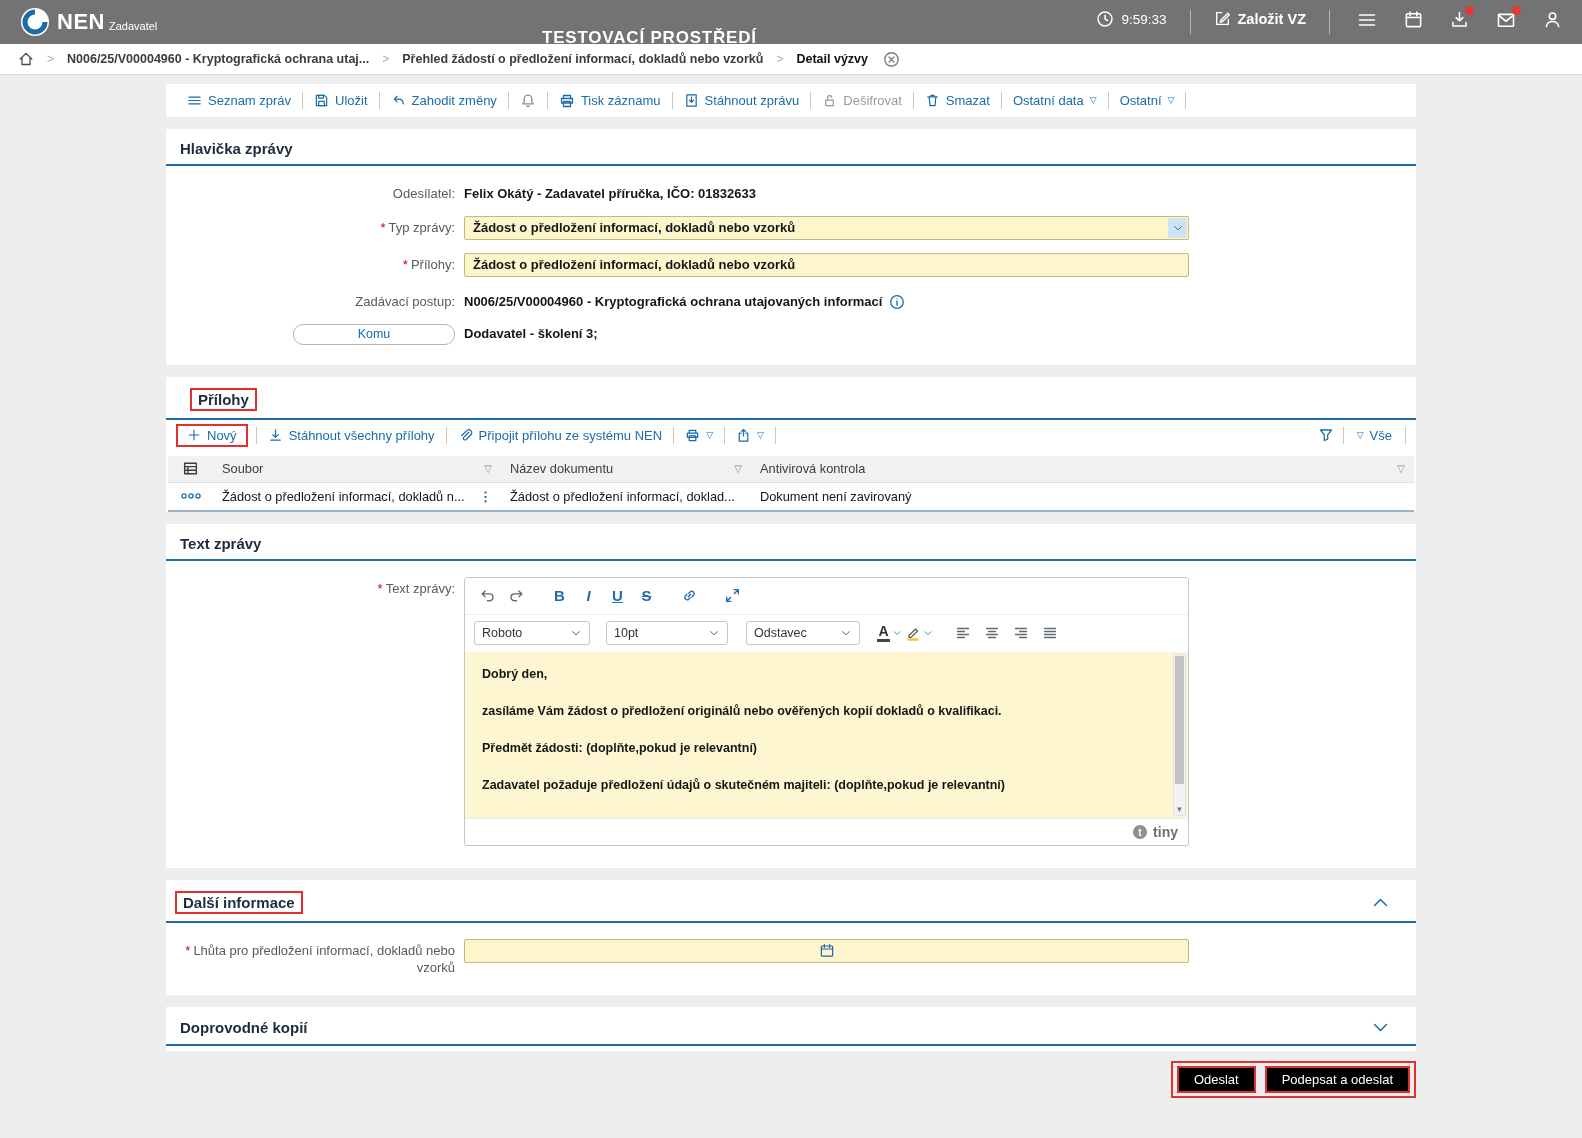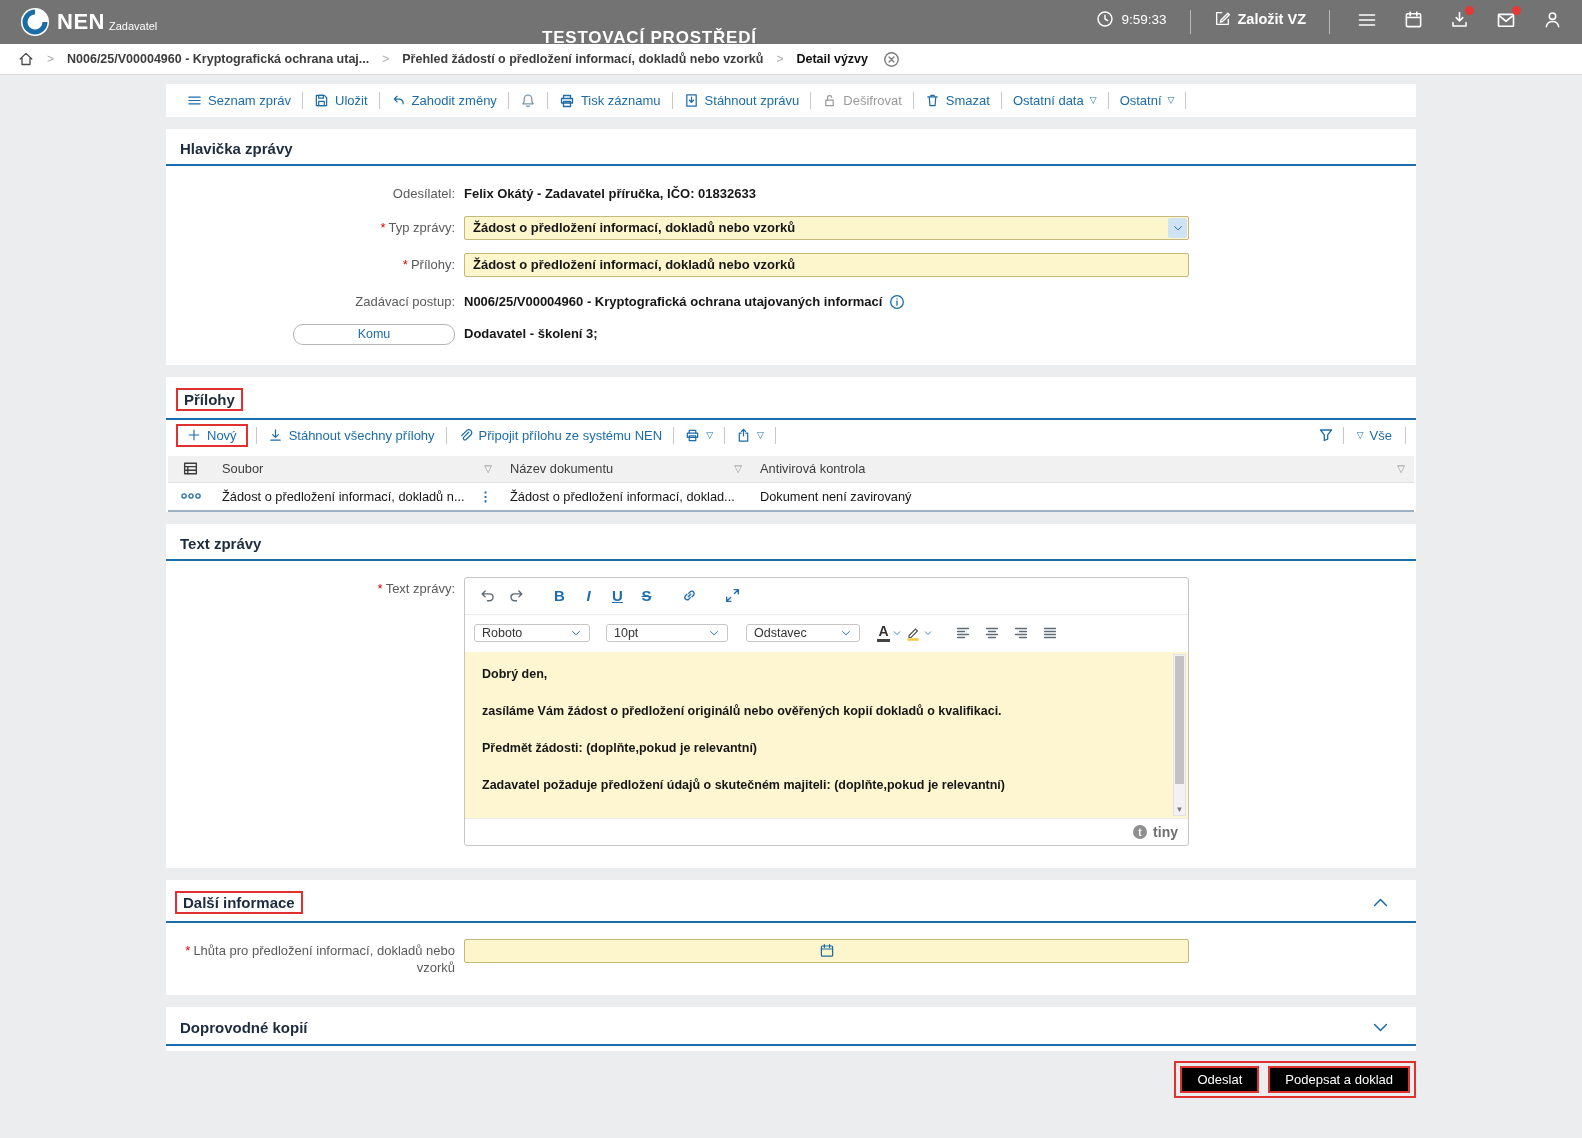--- a/index.html
+++ b/index.html
@@ -77,21 +77,21 @@
 .editor{margin-left:9px;width:725px;border:1px solid #c6c6c6;border-radius:3px;background:#fff;overflow:hidden}
 .ed-row{display:flex;align-items:center;height:37px;padding:0 9px;gap:2px}
 .ed-row.r1{border-bottom:1px solid #ececec}
 .ed-btn{min-width:27px;height:27px;display:flex;align-items:center;justify-content:center;border-radius:3px;cursor:pointer;gap:2px}
 .blue{color:#206eb2}.gray{color:#5f6b76}
 .bI{font-weight:bold;font-size:15px}
 .itI{font-style:italic;font-size:15px;font-weight:bold}
 .unI{text-decoration:underline;font-size:15px;font-weight:bold}
 .stI{text-decoration:line-through;font-size:15px;font-weight:bold}
 .gap{width:12px}
-.ed-select{height:18px;border:1px solid #c6c6c6;border-radius:3px;display:flex;align-items:center;justify-content:space-between;padding:4px 7px;font-size:12.5px;color:#333;cursor:pointer;background:#fff}
+.ed-select{height:24px;border:1px solid #c6c6c6;border-radius:3px;display:flex;align-items:center;justify-content:space-between;padding:4px 7px;font-size:12.5px;color:#333;cursor:pointer;background:#fff}
 .ed-select .chev{color:#1b6ca8}
 .fontA{font-size:14px;font-weight:bold;color:#333;border-bottom:3px solid #444;line-height:1.1;padding:0 1px}
 .ed-content{position:relative;background:#fdf6d0;height:166px;padding:15px 30px 0 17px}
 .ed-content p{font-size:12.5px;font-weight:600;color:#161616;margin-bottom:22px;line-height:1.2}
 .sb{position:absolute;top:2px;right:2px;bottom:2px;width:13px;background:#f2f2f2;border:1px solid #e2e2e2}
 .sb-thumb{position:absolute;top:1px;left:1px;right:1px;height:128px;background:#c2c2c2;cursor:pointer}
 .sb-arrow{position:absolute;left:0;right:0;text-align:center;font-size:8px;color:#777;bottom:1px;cursor:pointer}
 .ed-footer{height:27px;display:flex;align-items:center;justify-content:flex-end;gap:5px;padding:0 10px;border-top:1px solid #ececec}
 .tiny-text{font-weight:bold;color:#6f6f6f;font-size:14px}
 
@@ -308,21 +308,21 @@
       <div class="frow" style="margin-bottom:0">
         <div class="flabel" style="padding-top:0">
           <button class="komu-btn">Komu</button>
         </div>
         <div class="fval" style="padding-top:2px">Dodavatel - školení 3;</div>
       </div>
     </div>
   </section>
 
   <section class="panel">
-    <div class="sec-head" style="padding-left:10px">
+    <div class="sec-head" style="padding-left:24px">
       <span class="red-box"><span class="sec-title">Přílohy</span></span>
     </div>
     <div class="sec-rule"></div>
     <div class="att-bar">
       <span class="red-box" style="padding:2px 4px">
         <span class="cmd" style="padding:0 5px">
           <svg class="si" width="14" height="14" viewBox="0 0 16 16" stroke-width="1.7">
               <path d="M8 2.5v11M2.5 8h11"></path>
             </svg>
           <span>Nový</span>
@@ -570,17 +570,17 @@
           </svg>
       </span>
     </div>
     <div class="sec-rule"></div>
     <div style="height:5px"></div>
   </section>
 
   <div class="footer-actions">
     <div class="red-group">
       <button class="btn-green">Odeslat</button>
-      <button class="btn-green">Podepsat a doklad</button>
+      <button class="btn-green">Podepsat a odeslat</button>
     </div>
   </div>
 
 </main>
 
 </body></html>

